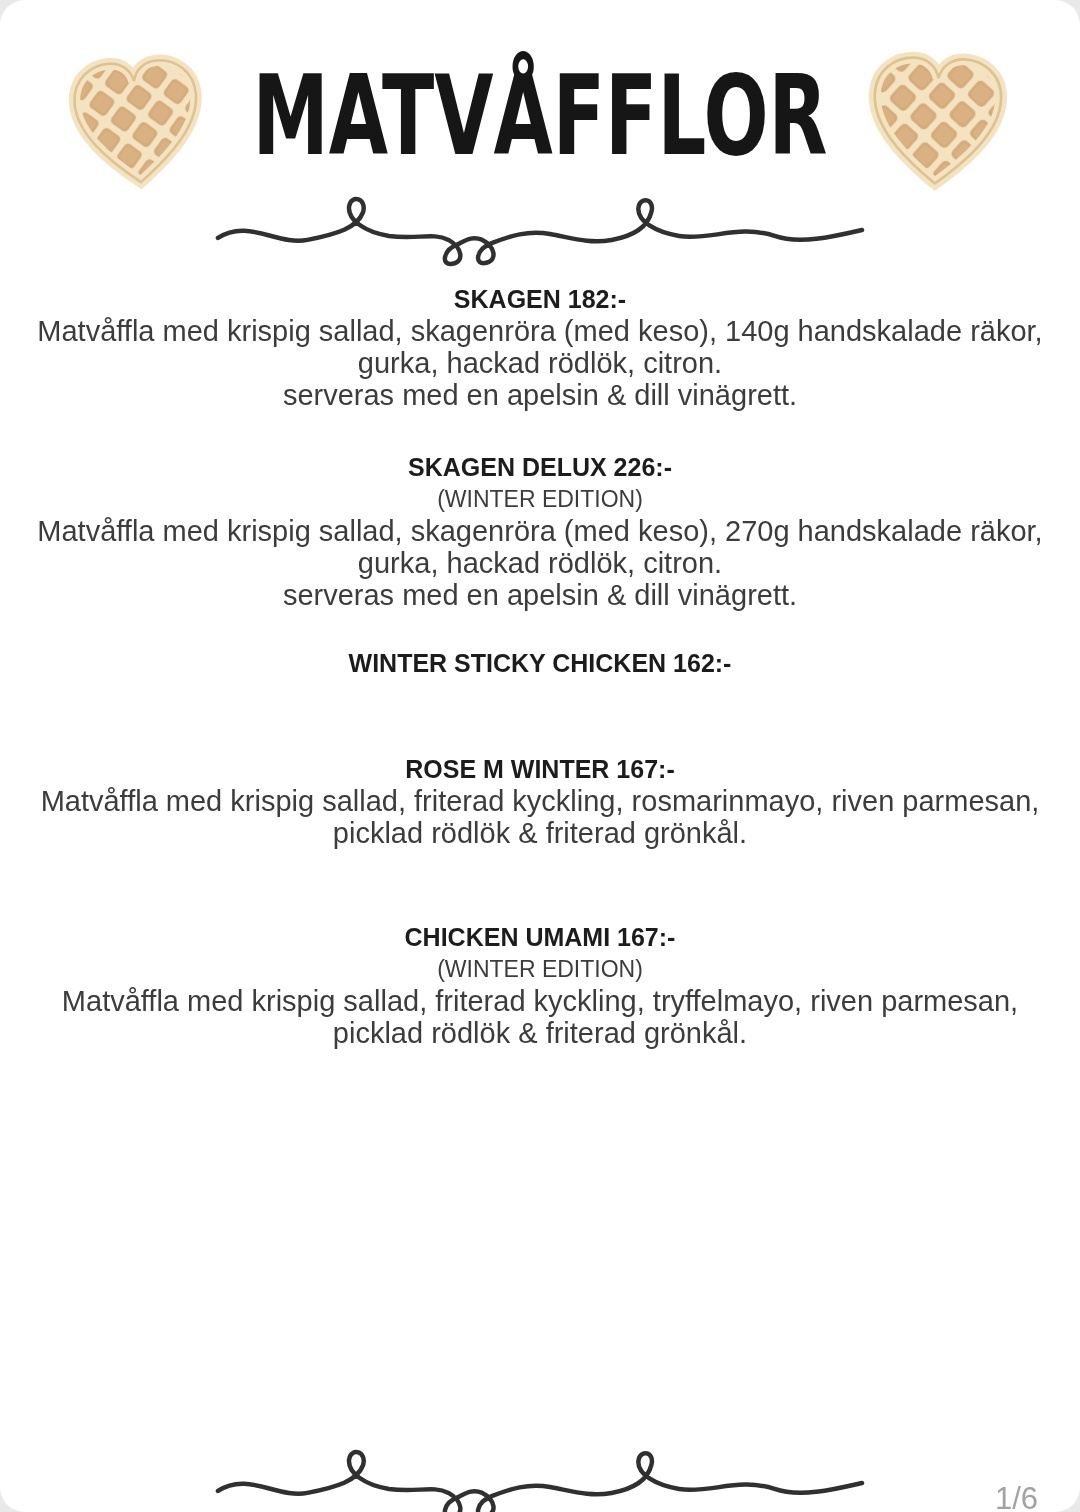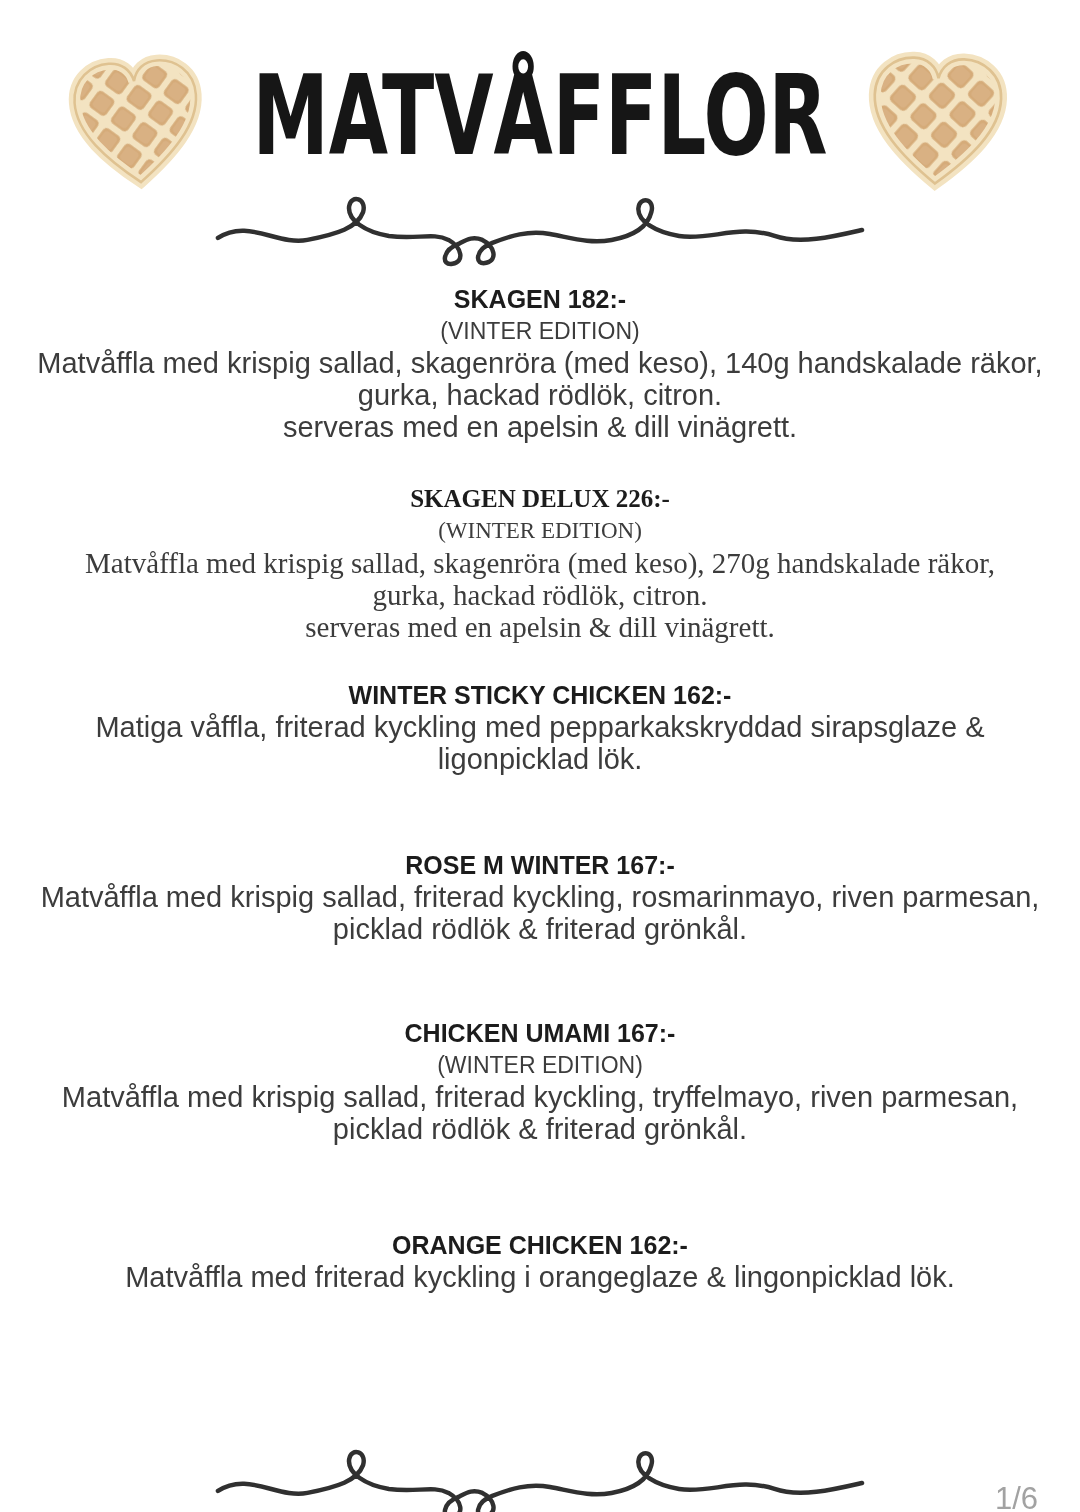--- a/index.html
+++ b/index.html
@@ -4,20 +4,21 @@
 <style>
   html,body{margin:0;padding:0;background:#e9e9e9;}
   .page{
     position:relative;
     width:1080px;height:1512px;
     margin:0 auto;
     background:#ffffff;
     overflow:hidden;
     font-family:"Liberation Sans","DejaVu Sans",sans-serif;
     color:var(--body_text,#3c3c3c);
+    border-radius:25px;
   }
   .heart{position:absolute;}
   .heart-left{left:60px;top:48px;width:154px;height:152px;transform:rotate(-4deg);}
   .heart-right{left:856px;top:44px;width:162px;height:158px;transform:rotate(2deg);}
   .title-wrap{position:absolute;left:0;top:40px;width:1080px;text-align:center;}
   .title-svg{display:block;margin:0 auto;}
   .title-svg text{
     font-family:"DejaVu Sans","Liberation Sans",sans-serif;
     font-weight:700;
     fill:var(--title_color,#161616);
@@ -35,21 +36,21 @@
   .item-edition{
     font-size:23px;line-height:32px;
     color:var(--body_text,#3c3c3c);
   }
   .item-desc{
     font-size:29px;line-height:32px;
     color:var(--body_text,#3c3c3c);
     white-space:pre-line;
   }
   .gap-sm-1{margin-bottom:40px;}
-  .gap-sm-2{margin-bottom:36px;font-family:Liberation Serif, serif;}
+  .gap-sm-2{margin-bottom:36px;}
   .gap-lg-1{margin-bottom:74px;}
   .gap-lg-2{margin-bottom:72px;}
   .gap-lg-3{margin-bottom:84px;}
   .gap-md-1{margin-bottom:44px;}
   .page-indicator{
     position:absolute;right:42px;top:1482px;
     font-size:31px;line-height:34px;
     color:var(--page_number_color,#a2a2a2);
   }
   .defs-holder{position:absolute;width:0;height:0;overflow:hidden;}
@@ -91,57 +92,50 @@
   </svg>
 
   <svg class="divider divider-top" viewBox="0 0 660 80">
     <use href="#squiggle"></use>
   </svg>
 
   <div class="menu">
 
     <div class="menu-item gap-sm-1">
       <div class="item-heading">SKAGEN 182:-</div>
-      <div class="item-edition">(VINTER EDITION)</div>
       <div class="item-desc">Matvåffla med krispig sallad, skagenröra (med keso), 140g handskalade räkor,
 gurka, hackad rödlök, citron.
 serveras med en apelsin &amp; dill vinägrett.</div>
     </div>
 
     <div class="menu-item gap-sm-2">
       <div class="item-heading">SKAGEN DELUX 226:-</div>
       <div class="item-edition">(WINTER EDITION)</div>
       <div class="item-desc">Matvåffla med krispig sallad, skagenröra (med keso), 270g handskalade räkor,
 gurka, hackad rödlök, citron.
 serveras med en apelsin &amp; dill vinägrett.</div>
     </div>
 
     <div class="menu-item gap-lg-1">
       <div class="item-heading">WINTER STICKY CHICKEN 162:-</div>
-      <div class="item-desc">Matiga våffla, friterad kyckling med pepparkakskryddad sirapsglaze &amp;
-ligonpicklad lök.</div>
     </div>
 
     <div class="menu-item gap-lg-2">
       <div class="item-heading">ROSE M WINTER 167:-</div>
       <div class="item-desc">Matvåffla med krispig sallad, friterad kyckling, rosmarinmayo, riven parmesan,
 picklad rödlök &amp; friterad grönkål.</div>
     </div>
 
     <div class="menu-item gap-lg-3">
       <div class="item-heading">CHICKEN UMAMI 167:-</div>
       <div class="item-edition">(WINTER EDITION)</div>
       <div class="item-desc">Matvåffla med krispig sallad, friterad kyckling, tryffelmayo, riven parmesan,
 picklad rödlök &amp; friterad grönkål.</div>
     </div>
 
-    <div class="menu-item gap-md-1">
-      <div class="item-heading">ORANGE CHICKEN 162:-</div>
-      <div class="item-desc">Matvåffla med friterad kyckling i orangeglaze &amp; lingonpicklad lök.</div>
-    </div>
 
 
   </div>
 
   <svg class="divider divider-bottom" viewBox="0 0 660 80">
     <use href="#squiggle"></use>
   </svg>
 
   <div class="page-indicator">1/6</div>
 

